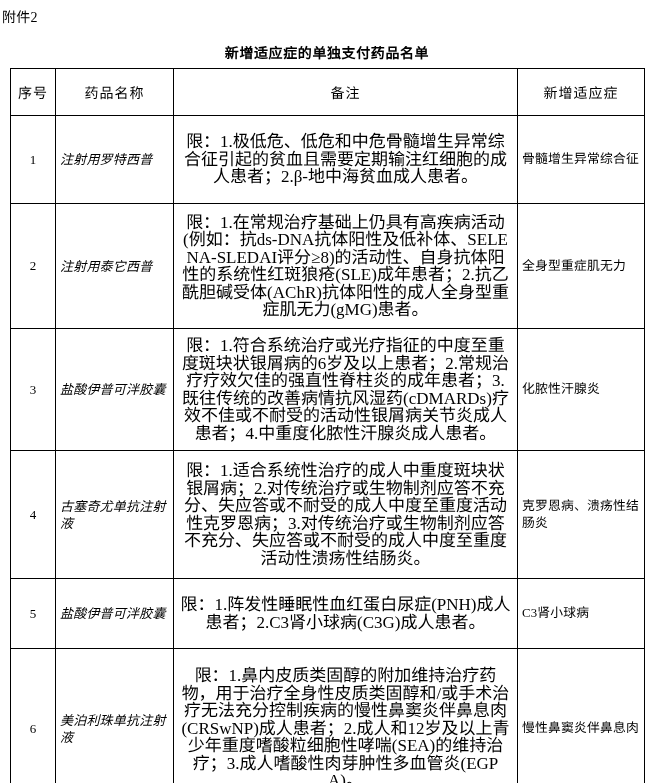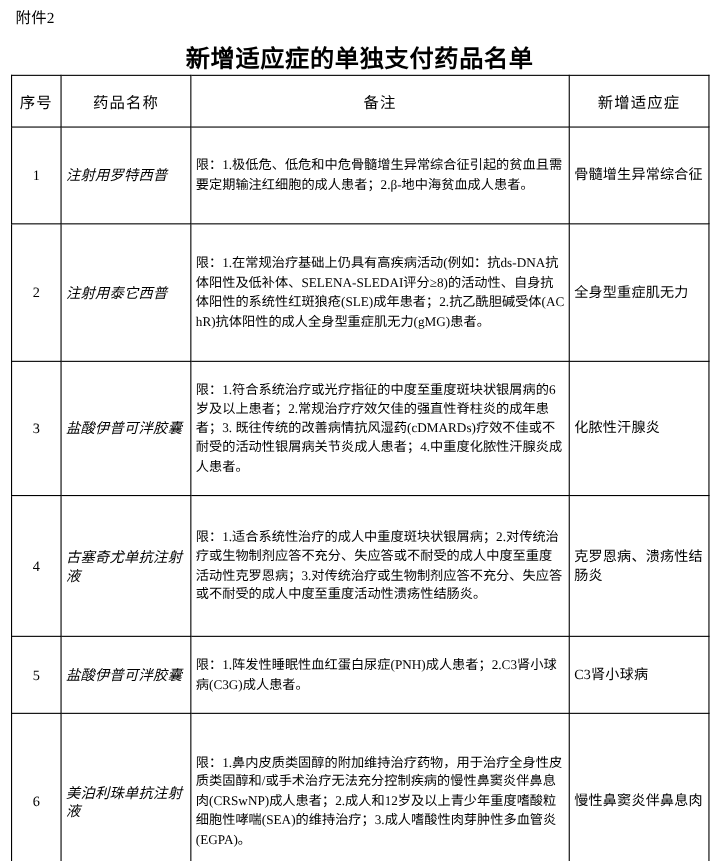--- a/index.html
+++ b/index.html
@@ -19,36 +19,36 @@
   .page {
     position: relative;
     width: 654px;
     height: 783px;
     box-sizing: border-box;
   }
 
   
   .attachment-label {
     position: absolute;
-    left: 14px;
+    left: 2px;
     top: 9px;
     font-size: 14px;
     line-height: 18px;
     letter-spacing: 0.3px;
     white-space: nowrap;
   }
 
   
   .doc-title {
     position: absolute;
     left: 0;
     right: 0;
     top: 42px;
     text-align: center;
-    font-size: 22px;
+    font-size: 14px;
     font-weight: bold;
     line-height: 24px;
     letter-spacing: 0.6px;
   }
 
   
   .table-wrap {
     position: absolute;
     left: 10px;
     top: 68px;
@@ -94,22 +94,22 @@
     text-align: left;
     font-size: 13px;
     line-height: 17px;
     letter-spacing: 0.2px;
     padding-left: 6px;
     padding-right: 2px;
     font-style: italic;
   }
 
   td.cell-note {
-    text-align: left;
-    font-size: 12px;
+    text-align: center;
+    font-size: 17px;
     line-height: 17.5px;
     letter-spacing: 0px;
     padding-left: 5px;
     padding-right: 4px;
     word-break: break-all;
   }
 
   td.cell-indic {
     text-align: left;
     font-size: 12.8px;

